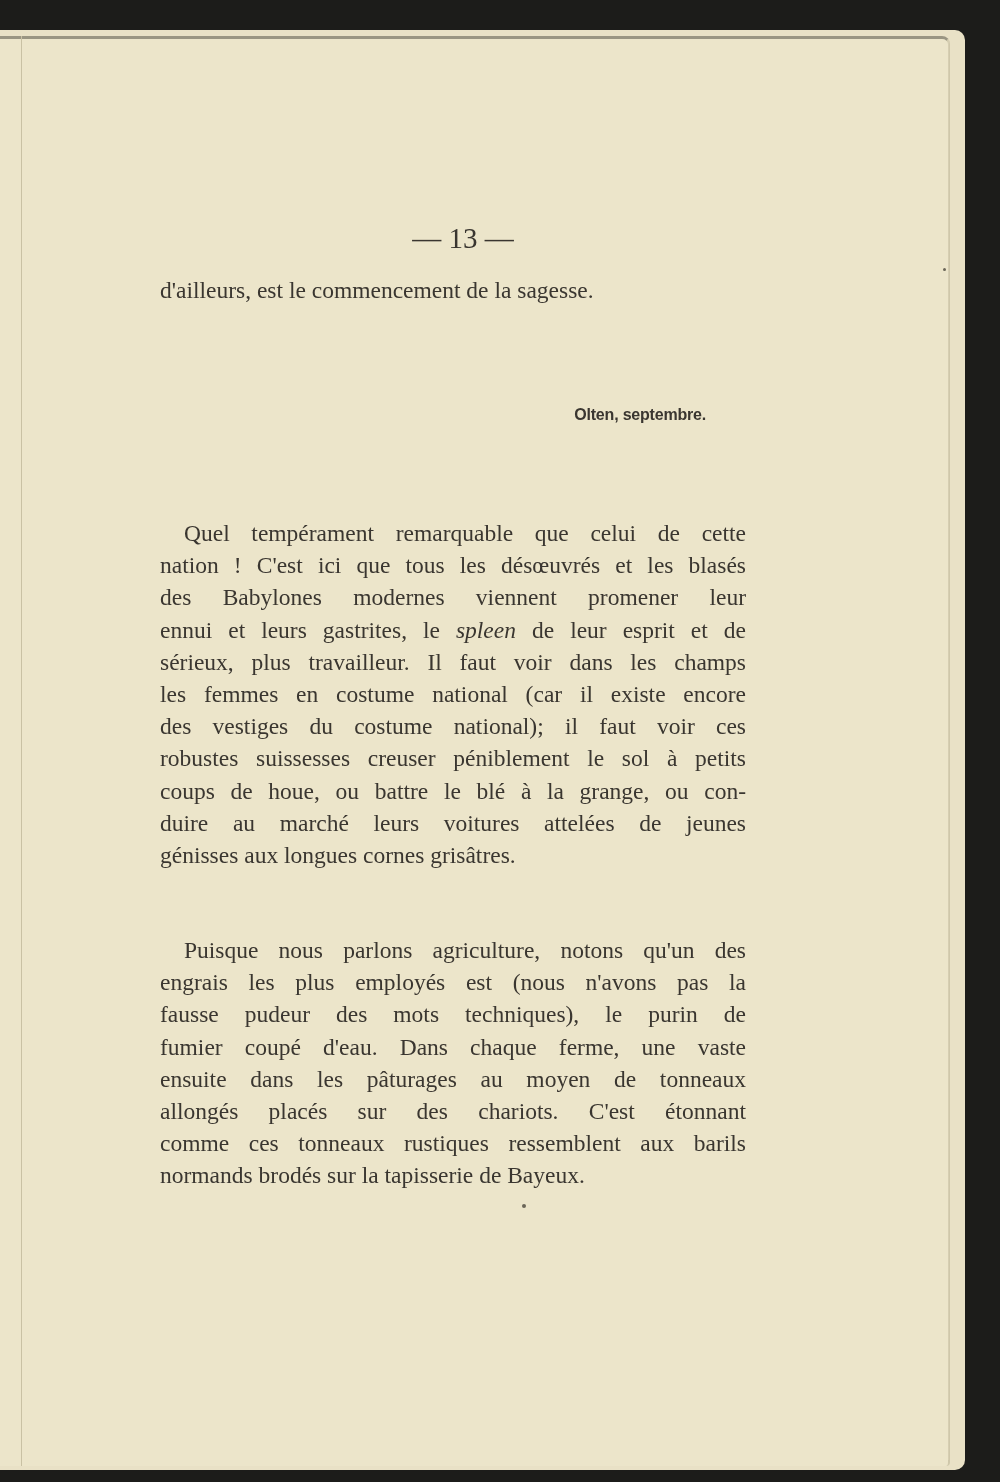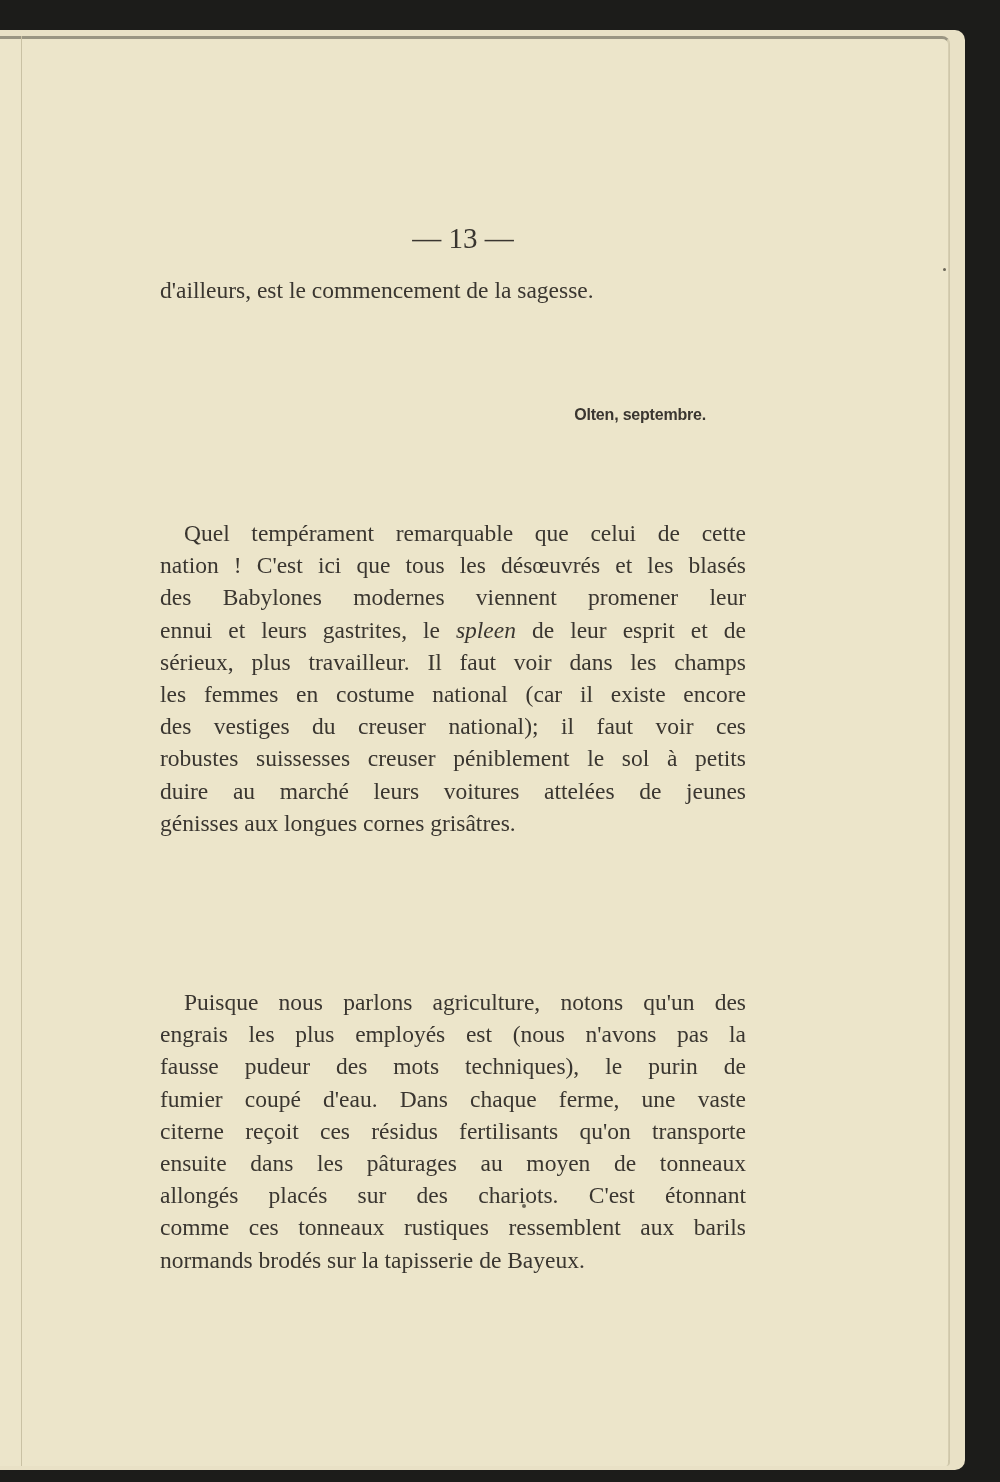--- a/index.html
+++ b/index.html
@@ -130,34 +130,34 @@
 <div class="dateline">Olten, septembre.</div>
 
 <div class="text-block" style="top:470px;">
   <p class="para">
     <span class="line indent">Quel tempérament remarquable que celui de cette</span>
     <span class="line">nation ! C'est ici que tous les désœuvrés et les blasés</span>
     <span class="line">des Babylones modernes viennent promener leur</span>
     <span class="line"><span>ennui et leurs gastrites, le </span><span class="italic">spleen</span><span> de leur esprit et de</span></span>
     <span class="line">sérieux, plus travailleur. Il faut voir dans les champs</span>
     <span class="line">les femmes en costume national (car il existe encore</span>
-    <span class="line">des vestiges du creuser national); il faut voir ces</span>
+    <span class="line">des vestiges du costume national); il faut voir ces</span>
     <span class="line">robustes suissesses creuser péniblement le sol à petits</span>
+    <span class="line">coups de houe, ou battre le blé à la grange, ou con-</span>
     <span class="line">duire au marché leurs voitures attelées de jeunes</span>
     <span class="line last">génisses aux longues cornes grisâtres.</span>
   </p>
 </div>
 
-<div class="text-block" style="top:939px;font-family:Liberation Serif, serif;">
+<div class="text-block" style="top:887px;font-family:Liberation Serif, serif;">
   <p class="para">
     <span class="line indent">Puisque nous parlons agriculture, notons qu'un des</span>
     <span class="line">engrais les plus employés est (nous n'avons pas la</span>
     <span class="line">fausse pudeur des mots techniques), le purin de</span>
     <span class="line">fumier coupé d'eau. Dans chaque ferme, une vaste</span>
-    <span class="line">citerne reçoit ces résidus fertilisants qu'on transporte</span>
     <span class="line">ensuite dans les pâturages au moyen de tonneaux</span>
     <span class="line">allongés placés sur des chariots. C'est étonnant</span>
     <span class="line">comme ces tonneaux rustiques ressemblent aux barils</span>
     <span class="line last">normands brodés sur la tapisserie de Bayeux.</span>
   </p>
 </div>
 
 <div class="speck" style="left:522px; top:1204px;"></div>
 <div class="speck" style="left:943px; top:268px; width:3px; height:3px;"></div>
 

